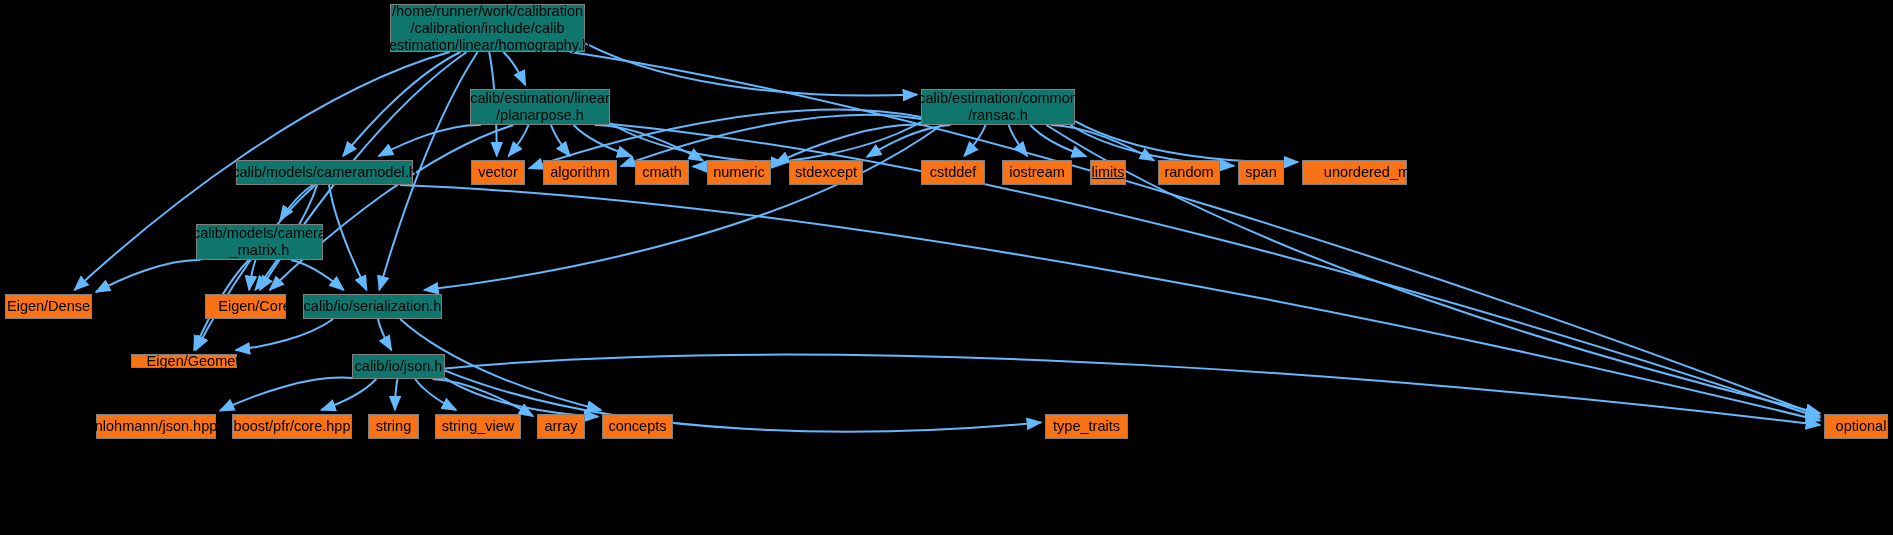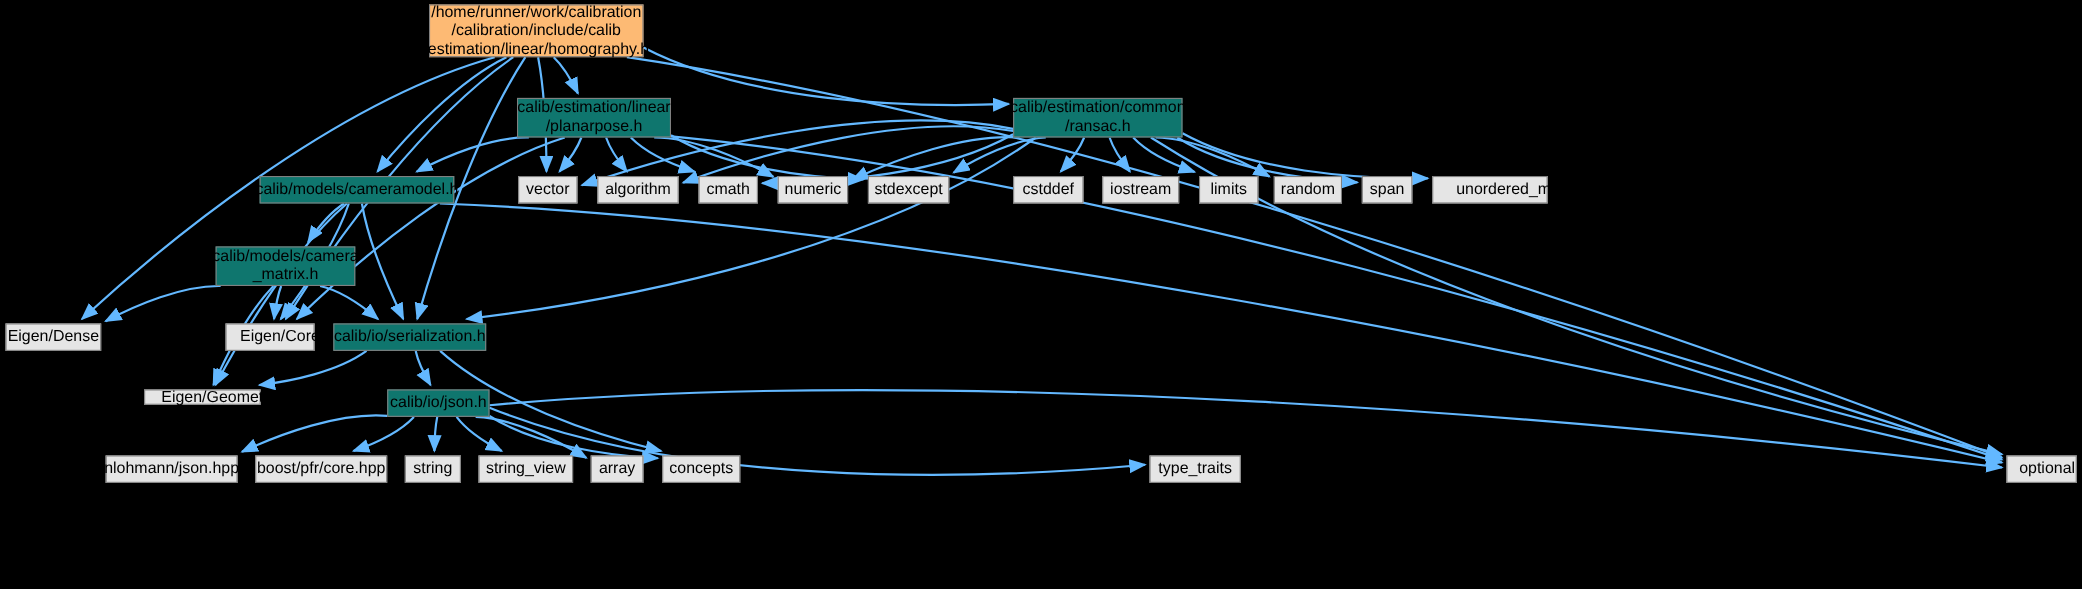--- a/index.html
+++ b/index.html
@@ -35,24 +35,24 @@
     line-height: 17px;
     letter-spacing: 0px;
     white-space: pre-line;
     padding: 0 6px;
     z-index: 5;
   }
   .node.fill-white {
     background: #0f766e;
   }
   .node.fill-grey {
-    background: #e5e5e5;
+    background: #f97316;
   }
   .node.fill-root {
-    background: #fdba74;
+    background: #0f766e;
   }
 </style>
 </head>
 <body>
 
 <div id="graph-root">
   <svg id="edge-layer" viewBox="0 0 1893 535" xmlns="http://www.w3.org/2000/svg">
     <defs>
       <marker id="arrow" markerWidth="9" markerHeight="9" refX="7.2" refY="3.2" orient="auto" markerUnits="strokeWidth">
         <path d="M0,0 L8,3.2 L0,6.4 z" fill="#63b8ff"></path>
@@ -119,21 +119,21 @@
       <div class="node fill-white" style="left: 921px; top: 89px; width: 154px; height: 36px;"><span>calib/estimation/common
 /ransac.h</span></div>
       <div class="node fill-white" style="left: 236px; top: 160px; width: 177px; height: 25px;"><span>calib/models/cameramodel.h</span></div>
       <div class="node fill-grey" style="left: 471px; top: 160px; width: 54px; height: 25px;"><span>vector</span></div>
       <div class="node fill-grey" style="left: 543px; top: 160px; width: 74px; height: 25px;"><span>algorithm</span></div>
       <div class="node fill-grey" style="left: 635px; top: 160px; width: 54px; height: 25px;"><span>cmath</span></div>
       <div class="node fill-grey" style="left: 707px; top: 160px; width: 64px; height: 25px;"><span>numeric</span></div>
       <div class="node fill-grey" style="left: 789px; top: 160px; width: 74px; height: 25px;"><span>stdexcept</span></div>
       <div class="node fill-grey" style="left: 921px; top: 160px; width: 64px; height: 25px;"><span>cstddef</span></div>
       <div class="node fill-grey" style="left: 1002px; top: 160px; width: 70px; height: 25px;"><span>iostream</span></div>
-      <div class="node fill-grey" style="left: 1090px; top: 160px; width: 54px; height: 25px;"><span>limits</span></div>
+      <div class="node fill-grey" style="left: 1090px; top: 160px; width: 36px; height: 25px; text-decoration: underline;"><span>limits</span></div>
       <div class="node fill-grey" style="left: 1158px; top: 160px; width: 62px; height: 25px; align-items: center;"><span>random</span></div>
       <div class="node fill-grey" style="left: 1238px; top: 160px; width: 46px; height: 25px;"><span>span</span></div>
       <div class="node fill-grey" style="left: 1302px; top: 160px; width: 105px; height: 25px; padding-left: 47px;"><span>unordered_map</span></div>
       <div class="node fill-white" style="left: 196px; top: 224px; width: 127px; height: 36px;"><span>calib/models/camera
 _matrix.h</span></div>
       <div class="node fill-grey" style="left: 5px; top: 294px; width: 87px; height: 25px;"><span>Eigen/Dense</span></div>
       <div class="node fill-grey" style="left: 205px; top: 294px; width: 81px; height: 25px; padding-left: 24px;"><span>Eigen/Core</span></div>
       <div class="node fill-white" style="left: 303px; top: 294px; width: 139px; height: 25px;"><span>calib/io/serialization.h</span></div>
       <div class="node fill-grey" style="left: 131px; top: 354px; width: 106px; height: 14px; padding-left: 36px;"><span>Eigen/Geometry</span></div>
       <div class="node fill-white" style="left: 352px; top: 354px; width: 93px; height: 25px;"><span>calib/io/json.h</span></div>

